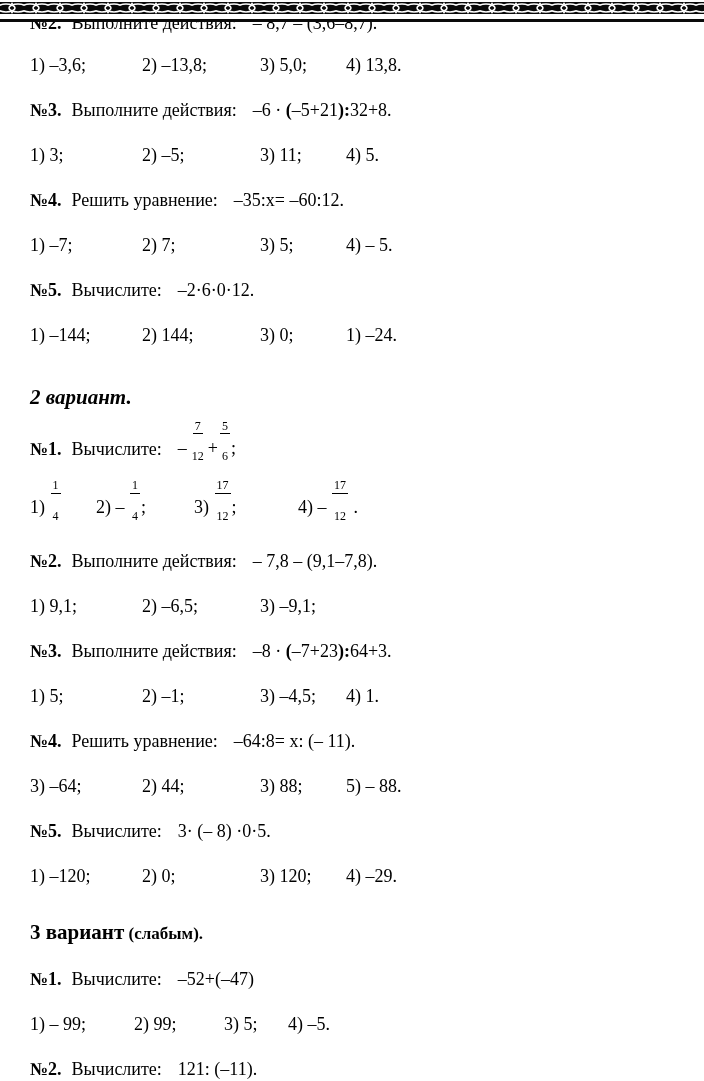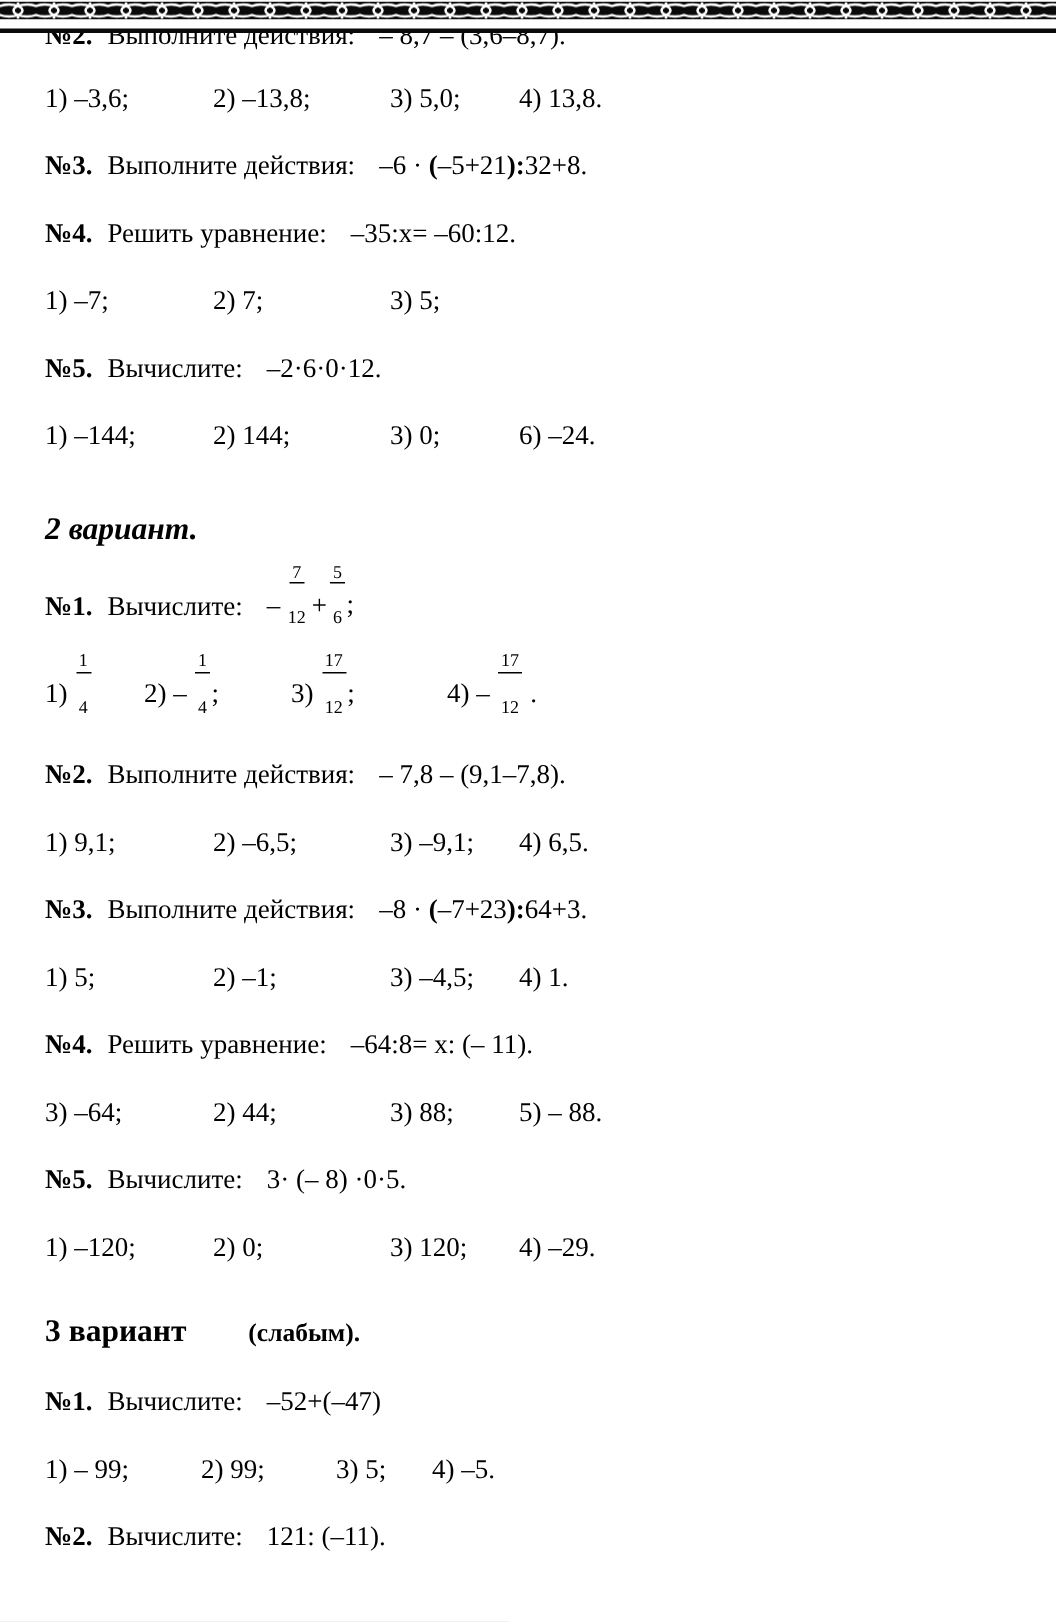--- a/index.html
+++ b/index.html
@@ -20,21 +20,21 @@
   .expr{margin-left:16px;white-space:nowrap;}
   .expr .b{font-weight:bold;}
   
   .ans-row{display:grid;align-items:center;}
   .cols-std{grid-template-columns:112px 118px 86px auto;}
   .cols-frac{grid-template-columns:66px 98px 104px auto;}
   .cols-v3{grid-template-columns:104px 90px 64px auto;}
   .ans{white-space:nowrap;}
   
   .heading{font-weight:bold;font-size:21px;}
-  .heading .sub{font-size:17px;margin-left:37px;}
+  .heading .sub{font-size:17px;}
   .h2row{margin-top:16px;min-height:46px;font-style:italic;}
   .h3row{margin-top:10px;min-height:48px;}
   .fr-row{min-height:44px;}
   .fr-ans-row{min-height:48px;}
   
   .frac{display:inline-flex;flex-direction:column;align-items:center;
         vertical-align:middle;font-size:12px;line-height:1.1;margin:0 1px;}
   .frac .num{border-bottom:1px solid #000;padding:0 2px;}
   .frac .den{padding:16px 2px;}
   .sign{margin-right:2px;}
@@ -73,42 +73,49 @@
         <span class="ans">2)  –13,8;</span>
         <span class="ans">3) 5,0;</span>
         <span class="ans">4) 13,8.</span>
       </div>
 
     <div class="r">
       <span class="qnum">№3.</span>
       <span class="prompt">Выполните действия:</span>
       <span class="expr"><span>–6 · </span><span class="b">(</span><span>–5+21</span><span class="b">):</span><span>32+8.</span></span>
     </div>
+    <div class="r ans-row cols-std">
+        <span class="ans">1) 3;</span>
+        <span class="ans">2)  –5;</span>
+        <span class="ans">3) 11;</span>
+        <span class="ans">4) 5.</span>
+      </div>
 
     <div class="r">
       <span class="qnum">№4.</span>
       <span class="prompt">Решить уравнение:</span>
       <span class="expr">–35:x= –60:12.</span>
     </div>
     <div class="r ans-row cols-std">
         <span class="ans">1)  –7;</span>
         <span class="ans">2) 7;</span>
         <span class="ans">3) 5;</span>
+        <span class="ans">4) – 5.</span>
       </div>
 
     <div class="r">
       <span class="qnum">№5.</span>
       <span class="prompt">Вычислите:</span>
       <span class="expr">–2·6·0·12.</span>
     </div>
     <div class="r ans-row cols-std">
         <span class="ans">1)  –144;</span>
         <span class="ans">2) 144;</span>
         <span class="ans">3) 0;</span>
-        <span class="ans">6) –24.</span>
+        <span class="ans">1) –24.</span>
       </div>
 
     <div class="r h2row">
       <span class="heading">2 вариант.</span>
     </div>
 
     <div class="r fr-row">
       <span class="qnum">№1.</span>
       <span class="prompt">Вычислите:</span>
       <span class="expr">
@@ -143,21 +150,20 @@
 
     <div class="r">
       <span class="qnum">№2.</span>
       <span class="prompt">Выполните действия:</span>
       <span class="expr">– 7,8 – (9,1–7,8).</span>
     </div>
     <div class="r ans-row cols-std">
         <span class="ans">1)  9,1;</span>
         <span class="ans">2)  –6,5;</span>
         <span class="ans">3) –9,1;</span>
-        <span class="ans">4) 6,5.</span>
       </div>
 
     <div class="r">
       <span class="qnum">№3.</span>
       <span class="prompt">Выполните действия:</span>
       <span class="expr"><span>–8 · </span><span class="b">(</span><span>–7+23</span><span class="b">):</span><span>64+3.</span></span>
     </div>
     <div class="r ans-row cols-std">
         <span class="ans">1) 5;</span>
         <span class="ans">2)  –1;</span>

